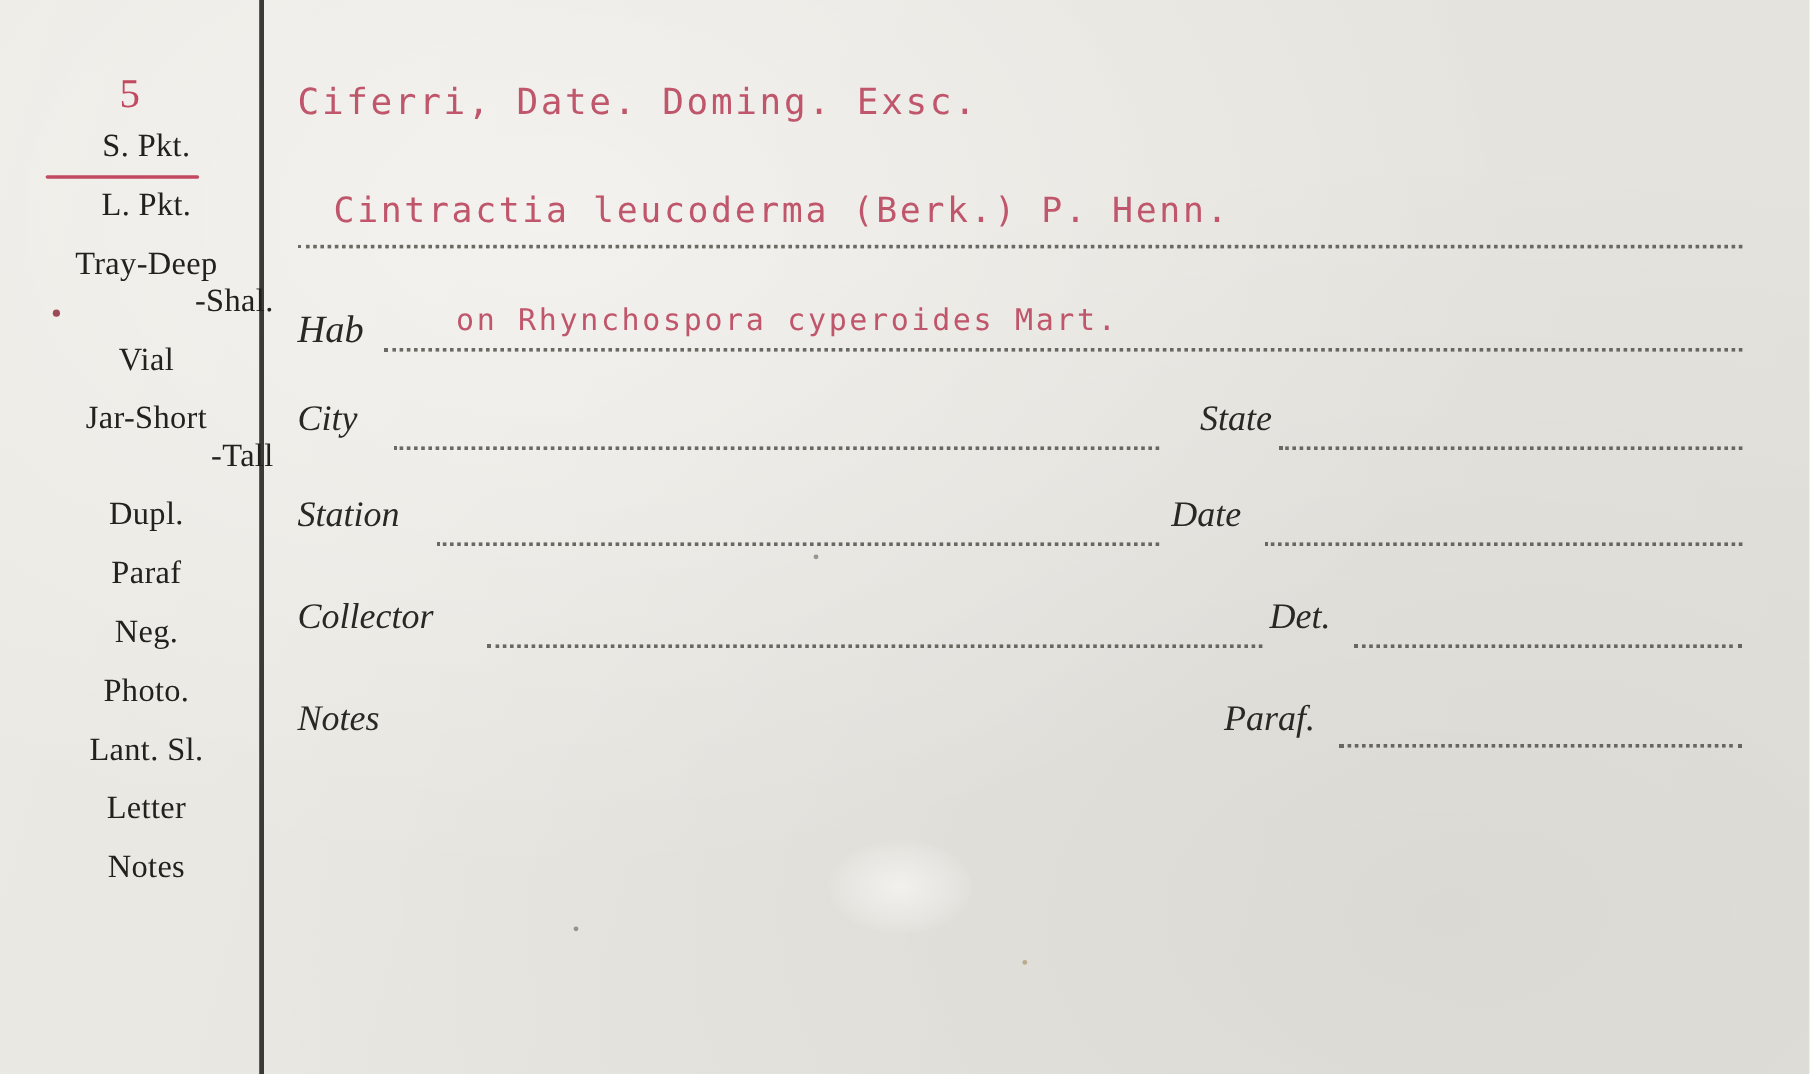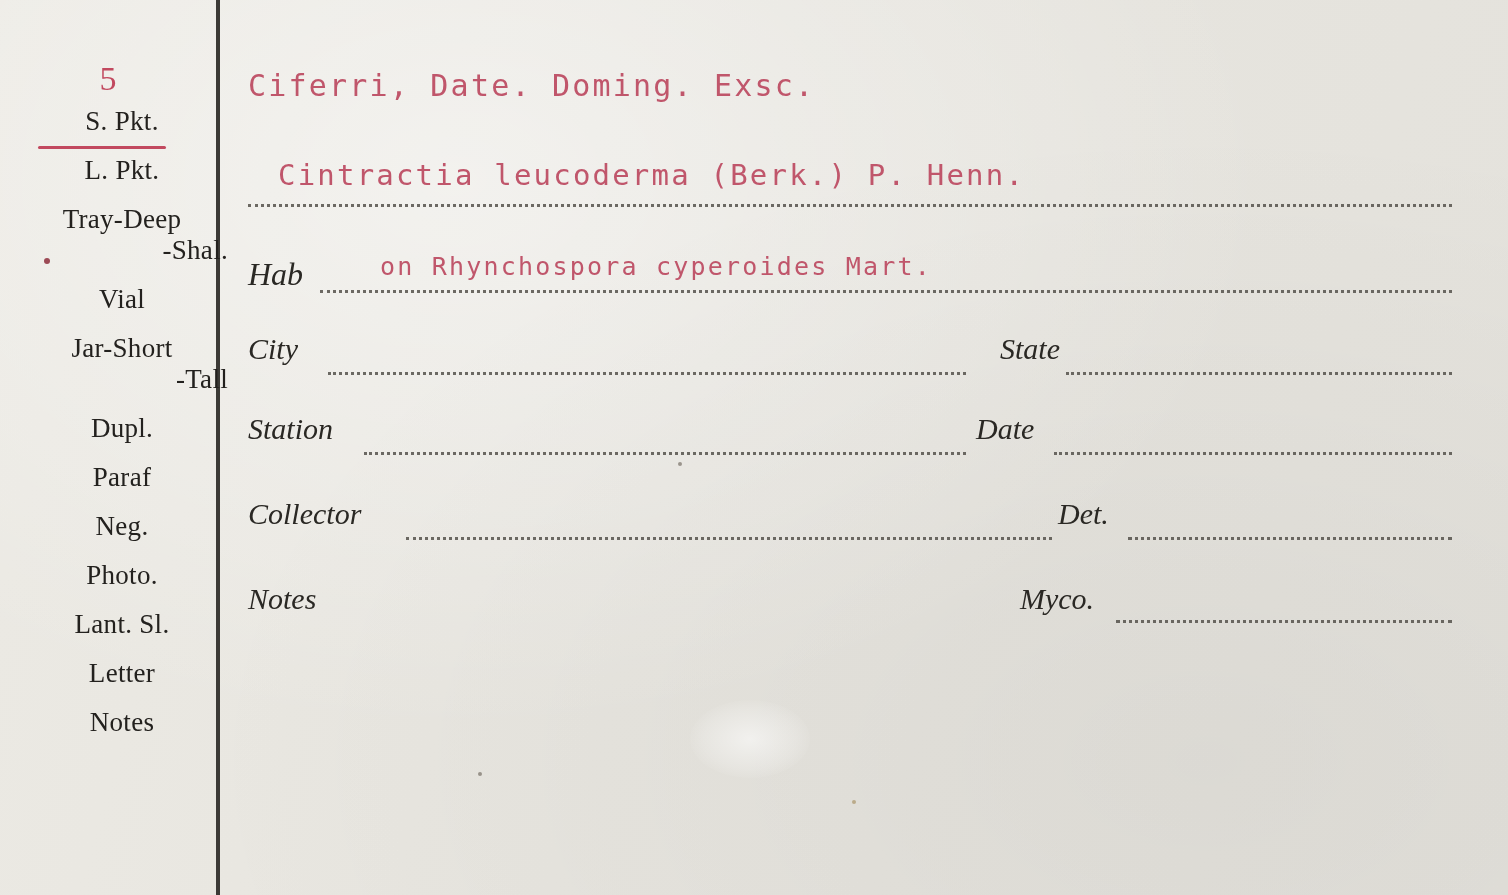--- a/index.html
+++ b/index.html
@@ -240,16 +240,16 @@
     <div class="dotrule" style="left:144px; top:452px; width:602px;"></div>
     <div class="field-label" style="left:756px; top:412px;font-family:Liberation Serif, serif;">Date</div>
     <div class="dotrule" style="left:834px; top:452px; width:398px;"></div>
 
     <div class="field-label" style="left:28px; top:497px;">Collector</div>
     <div class="dotrule" style="left:186px; top:537px; width:646px;"></div>
     <div class="field-label" style="left:838px; top:497px;">Det.</div>
     <div class="dotrule" style="left:908px; top:537px; width:324px;"></div>
 
     <div class="field-label" style="left:28px; top:582px;">Notes</div>
-    <div class="field-label" style="left:800px; top:582px;">Myco.</div>
+    <div class="field-label" style="left:800px; top:582px;">Paraf.</div>
     <div class="dotrule" style="left:896px; top:620px; width:336px;"></div>
   </div>
 </div>
 
 </body></html>

